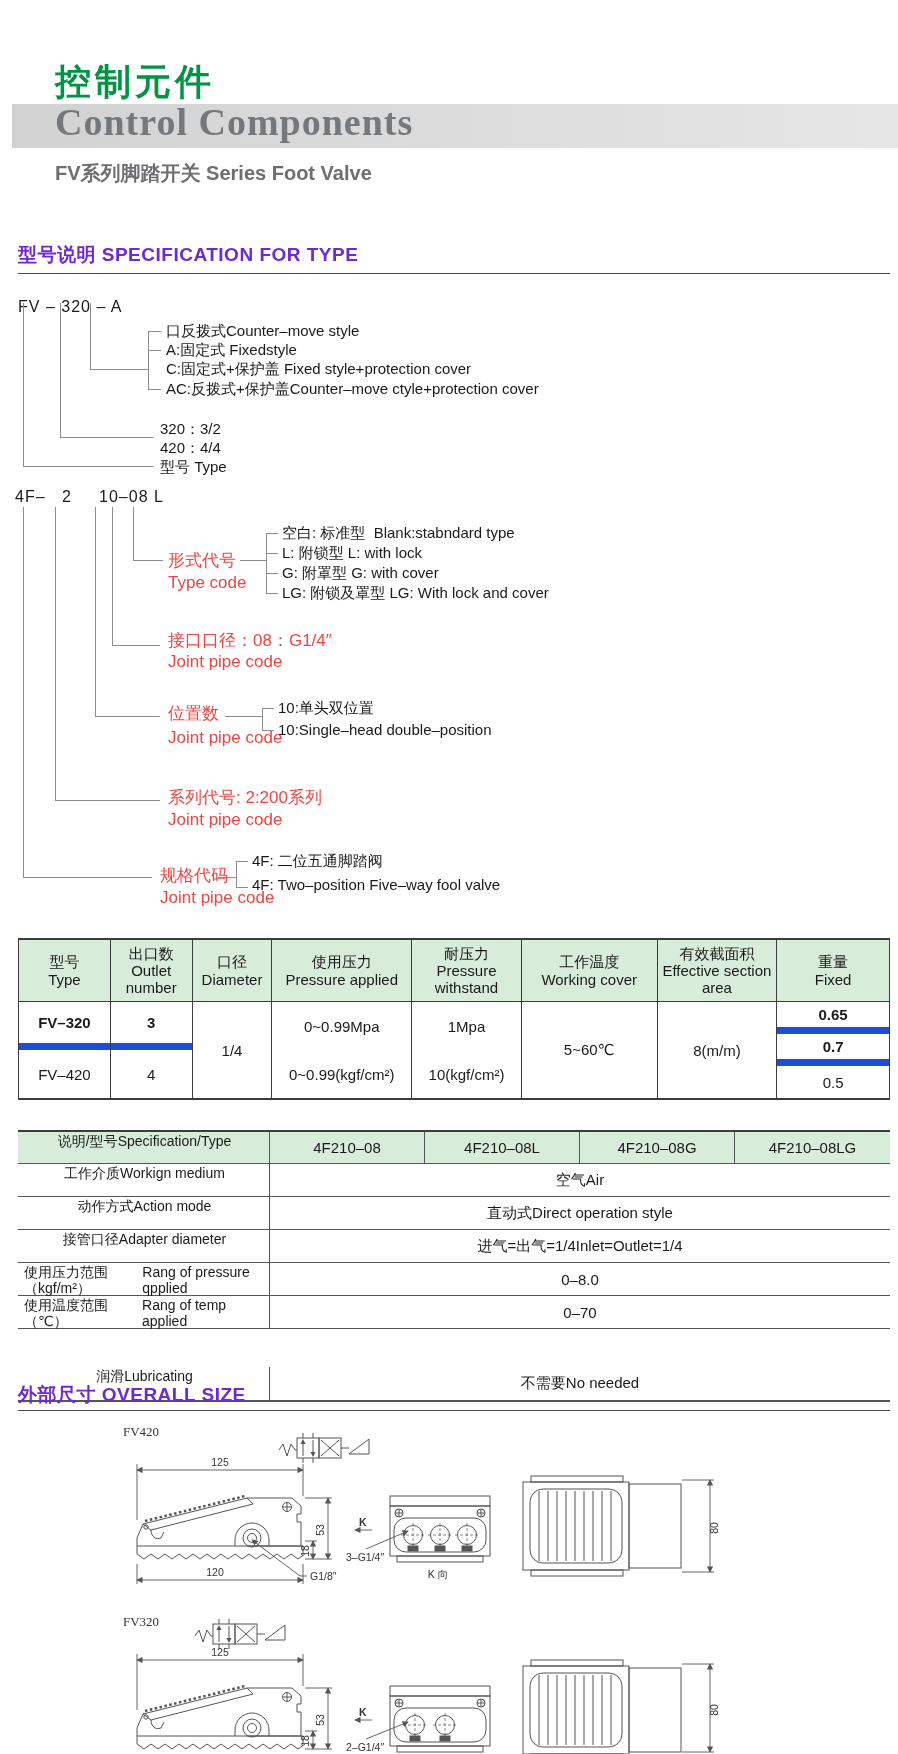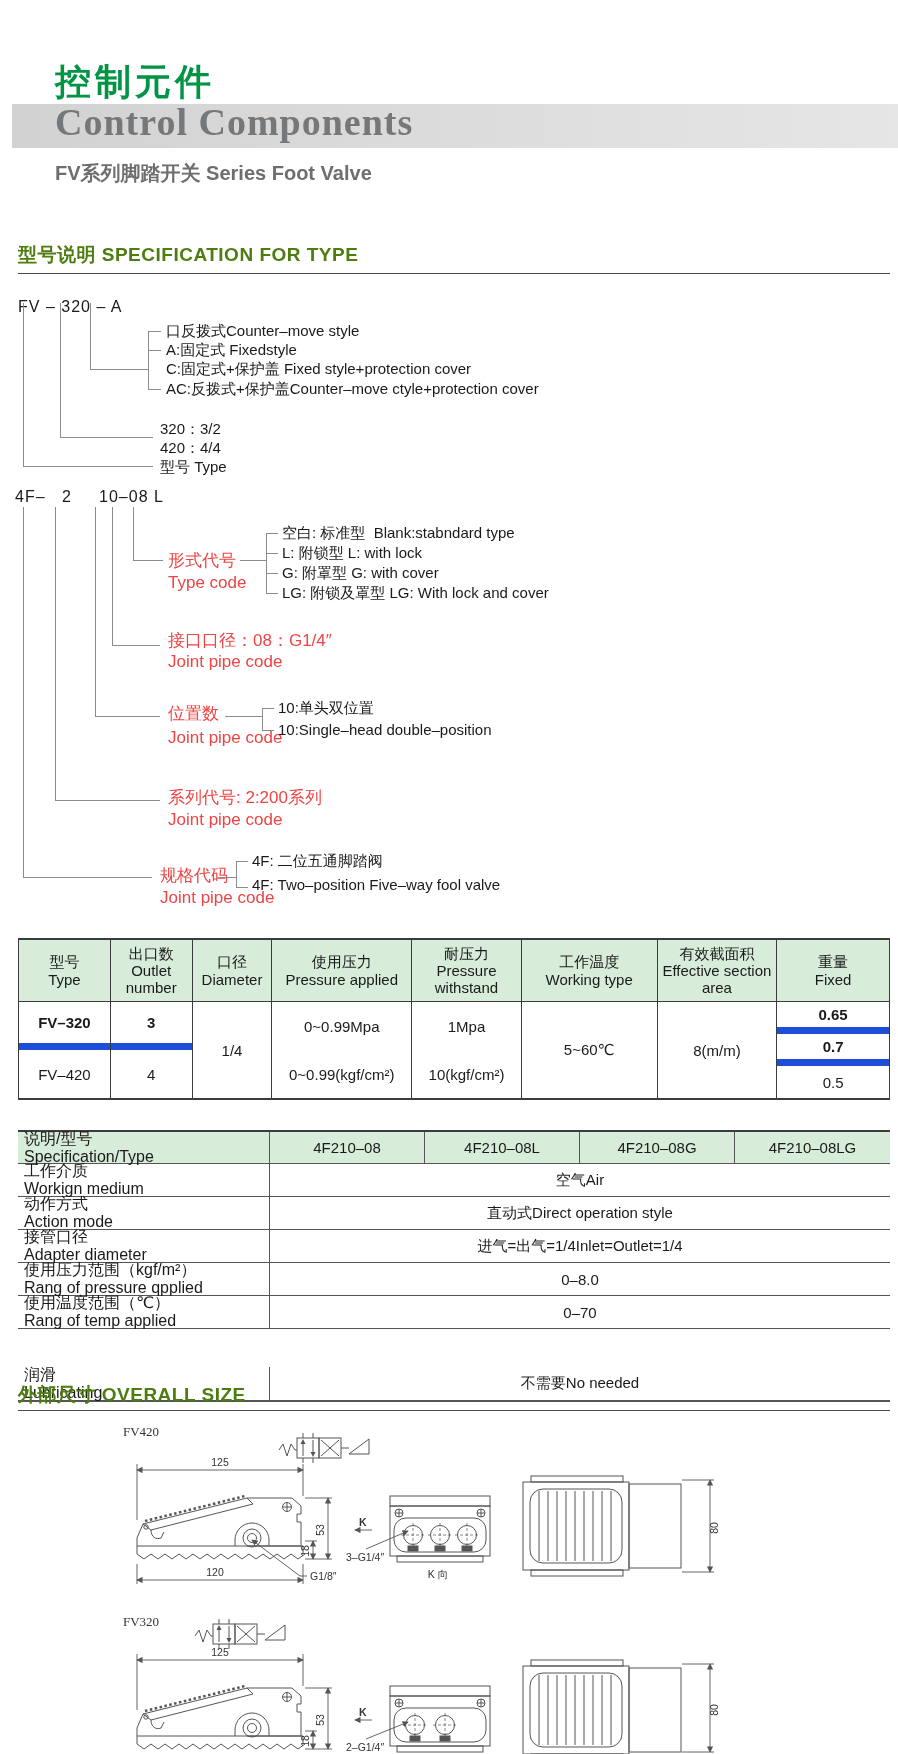--- a/index.html
+++ b/index.html
@@ -7,21 +7,21 @@
   .page { position:relative; width:898px; height:1754px; background:#fff; overflow:hidden;
           font-family:"Liberation Sans","DejaVu Sans",sans-serif; color:#1a1a1a;padding-left:12px; }
   .abs { position:absolute; }
   .title-zh { left:55px; top:58px; font-family:"Liberation Serif","DejaVu Serif",serif;
               font-size:36px; font-weight:bold; color:#009444; letter-spacing:4px; }
   .band { left:12px; top:104px; width:886px; height:44px;
           background:linear-gradient(to right,#d2d2d2,#e6e6e6); }
   .title-en { left:43px; top:-4px; font-family:"Liberation Serif","DejaVu Serif",serif;
               font-size:38px; font-weight:bold; color:#75787b; letter-spacing:1px; position:absolute;}
   .subtitle { left:55px; top:160px; font-size:20px; font-weight:bold; color:#6d6e71; }
-  .sec-head { font-size:19px; font-weight:bold; color:#4d7c0f; letter-spacing:0.5px;text-align:right; }
+  .sec-head { font-size:19px; font-weight:bold; color:#6d28d9; letter-spacing:0.5px;text-align:right; }
   .rule { height:0; border-top:1px solid #4a4a4a; }
   .vl { width:0; border-left:1px solid #8c8c8c; }
   .hl { height:0; border-top:1px solid #8c8c8c; }
   .dtext { font-size:15px; color:#1a1a1a; white-space:pre; }
   .dtext-lg { font-size:16px; color:#1a1a1a; white-space:pre; letter-spacing:1px; }
   .zh17 { font-size:17px; color:#ef4444; white-space:pre; }
   
   .t1 { display:flex; border:1px solid #3c3c3c; border-top-width:2px; border-bottom-width:2px; }
   .t1col { border-right:1px solid #3c3c3c; }
   .t1col:last-child { border-right:none; }
@@ -31,22 +31,22 @@
   .t1b { height:96px; display:flex; flex-direction:column; }
   .tc { display:flex; align-items:center; justify-content:center; font-size:15px; text-align:center; }
   .h48 { height:48px; } .h32 { height:32px; } .h96 { height:96px; }
   .bb { border-bottom:7px solid #1d4ed8;font-weight:bold; }
   
   .t2 { border-top:2px solid #3c3c3c; border-bottom:2px solid #555; }
   .t2row { display:flex; border-bottom:1px solid #555; }
   .t2row:last-child { border-bottom:none;margin-top:38px; }
   .t2hdr { background:#d8ecda; height:32px; }
   .t2lab { width:252px; border-right:1px solid #555; padding:2px 4px 2px 6px;
-           display:flex; flex-direction:column; justify-content:center;
-           font-size:16px; line-height:1.12; }
+           display:flex; flex-direction:row; justify-content:center;
+           font-size:14px; line-height:1.12; }
   .t2mod { width:155px; border-right:1px solid #555; display:flex; align-items:center;
            justify-content:center; font-size:15px;text-align:center; }
   .t2mod:last-child { border-right:none; }
   .t2val { flex:1; display:flex; align-items:center; justify-content:center; font-size:15px; height:32px;}
   .t2body { height:33px; }
   svg text { font-family:"Liberation Sans","DejaVu Sans",sans-serif; fill:#333; }
   .dr  { stroke:#555; fill:none; stroke-width:1; }
   .dim { stroke:#555; fill:none; stroke-width:0.9; }
   .dt  { font-size:10.5px; }
   .dlabel { font-size:13px; font-family:"Liberation Serif","DejaVu Serif",serif; }
@@ -179,21 +179,21 @@
           <span>Pressure withstand</span>
         </div>
       <div class="t1b">
         <div class="tc h48">1Mpa</div>
         <div class="tc h48">10(kgf/cm²)</div>
       </div>
     </div>
     <div class="t1col" style="width:136px">
       <div class="t1h">
           <span>工作温度</span>
-          <span>Working type</span>
+          <span>Working cover</span>
         </div>
       <div class="t1b">
           <div class="tc h96">5~60℃</div>
         </div>
     </div>
     <div class="t1col" style="width:120px">
       <div class="t1h">
           <span>有效截面积</span>
           <span>Effective section area</span>
         </div>

